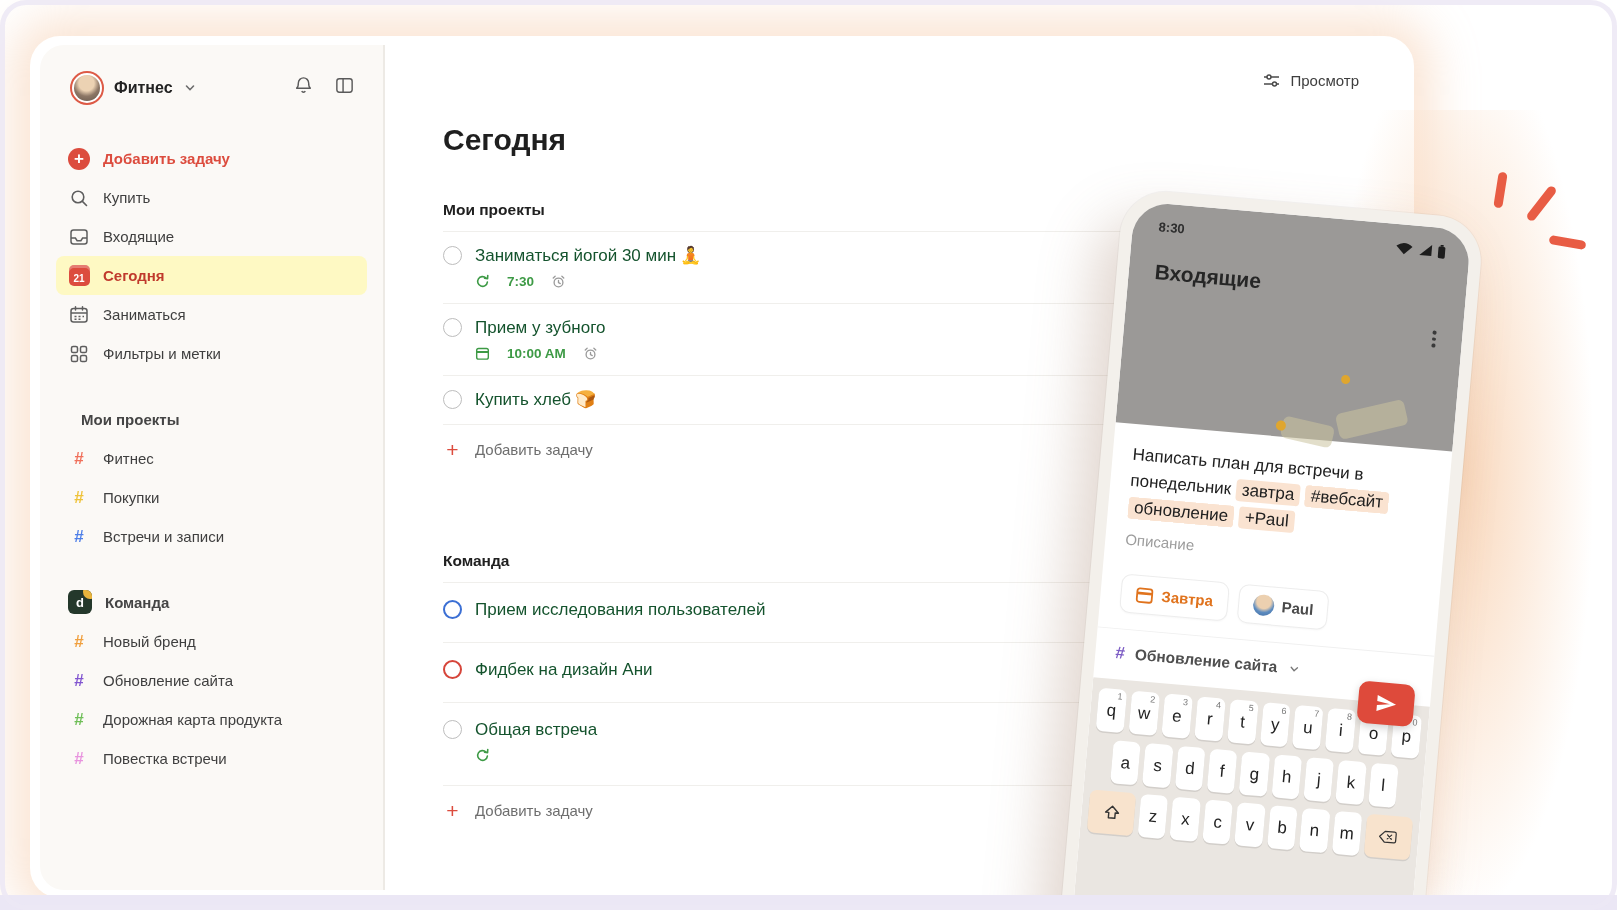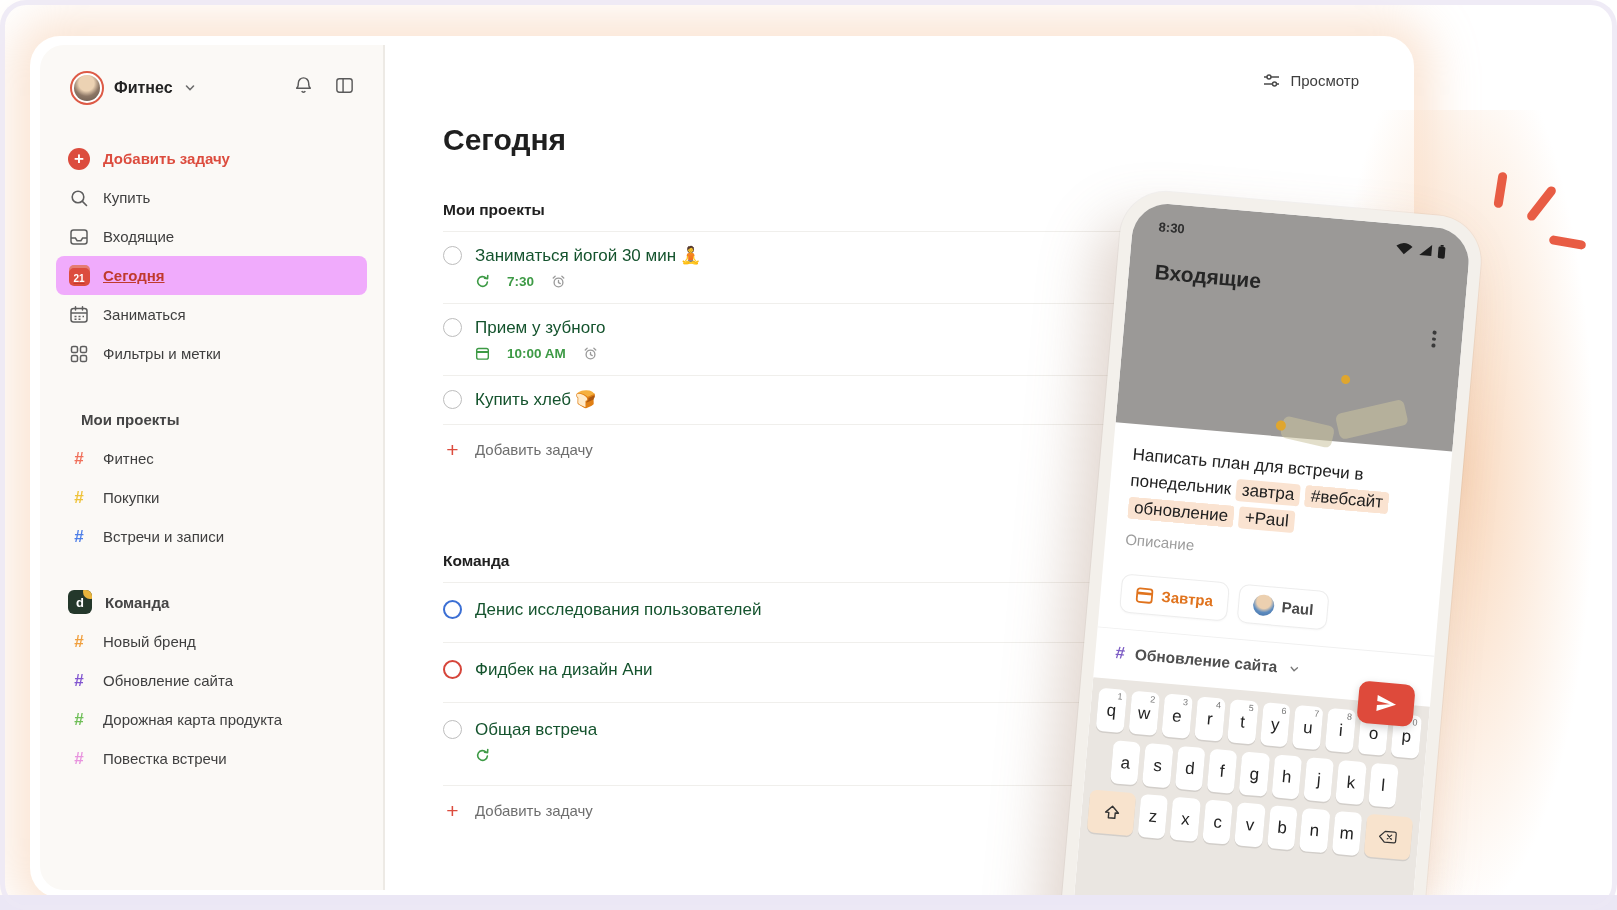--- a/index.html
+++ b/index.html
@@ -22,21 +22,21 @@
   .avatar{width:26px;height:26px;border-radius:50%;background:radial-gradient(circle at 48% 32%,#ecd2b3 0%,#ecd2b3 34%,#8d7766 58%,#63554a 100%);}
   .user-name{font-size:16px;font-weight:700;color:#222;}
   .chev{width:10px;height:10px;margin-left:2px;}
   .top-icons{position:absolute;right:28px;top:30px;display:flex;gap:20px;}
   .top-icons .ic{width:21px;height:21px;}
 
   .side-list{position:absolute;left:16px;right:16px;top:94px;}
   .side-item{display:flex;align-items:center;gap:13px;height:39px;padding:0 12px;border-radius:8px;font-size:15px;color:#3F3F3F;cursor:pointer;}
   .side-item .ic{width:22px;height:22px;display:flex;align-items:center;justify-content:center;flex:none;}
   .side-item.action{color:#DC4C3E;font-weight:700;}
-  .side-item.selected{background:#f0abfc;color:#C03A2D;font-weight:600;text-decoration:underline;}
+  .side-item.selected{background:#fef9c3;color:#C03A2D;font-weight:600;}
   .side-gap{height:26px;}
   .side-header{display:flex;align-items:center;gap:13px;height:40px;padding:0 12px;font-size:15px;font-weight:600;color:#454545;cursor:pointer;}
   .hash{font-size:17px;font-weight:700;width:22px;text-align:center;flex:none;}
   .plus-circle{width:22px;height:22px;border-radius:50%;background:#DC4C3E;color:#fff;font-size:17px;font-weight:700;display:flex;align-items:center;justify-content:center;line-height:1;padding-bottom:1px;box-sizing:border-box;}
   .today-ic{width:21px;height:21px;border-radius:5px;background:#DC4C3E;color:#fff;font-size:10px;font-weight:700;display:flex;align-items:flex-end;justify-content:center;box-sizing:border-box;padding-bottom:2px;box-shadow:inset 0 3px 0 rgba(255,255,255,.28);}
   .projimg-ic{width:24px;height:24px;border-radius:6px;background:radial-gradient(circle at 50% 38%,#d9c9ae 0%,#b3ab93 45%,#7e8d7c 100%);}
   .team-ic{width:24px;height:24px;border-radius:6px;background:#24382B;position:relative;overflow:hidden;color:#fff;font-weight:700;font-size:13px;display:flex;align-items:center;justify-content:center;}
   .team-ic::after{content:"";position:absolute;right:-5px;top:-5px;width:14px;height:14px;border-radius:50%;background:#E8B43C;}
   .team-ic span{position:relative;z-index:1;}
 
@@ -304,21 +304,21 @@
             <div class="add-row">
               <span class="add-plus">+</span>
               <span>Добавить задачу</span>
             </div>
           </section>
           <section class="section">
             <h2>Команда</h2>
             <div class="task-row">
               <div class="tr-line">
                 <span class="cb blue"></span>
-                <span class="task-title">Денис исследования пользователей</span>
+                <span class="task-title">Прием исследования пользователей</span>
               </div>
             </div>
             <div class="task-row">
               <div class="tr-line">
                 <span class="cb red"></span>
                 <span class="task-title">Фидбек на дизайн Ани</span>
               </div>
             </div>
             <div class="task-row">
               <div class="tr-line">

